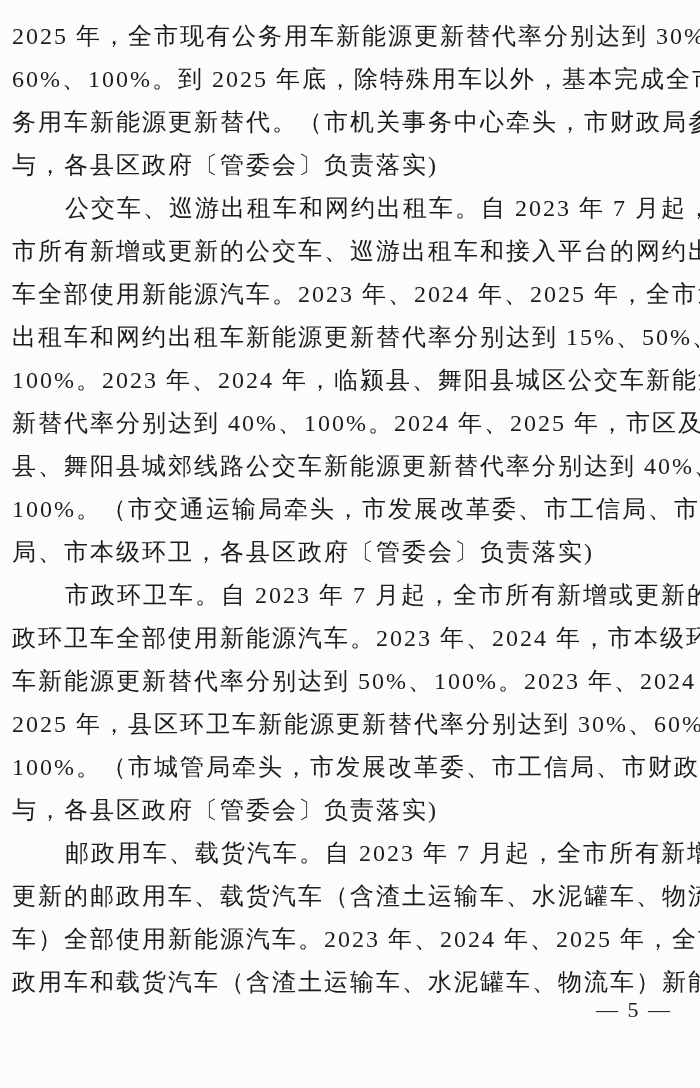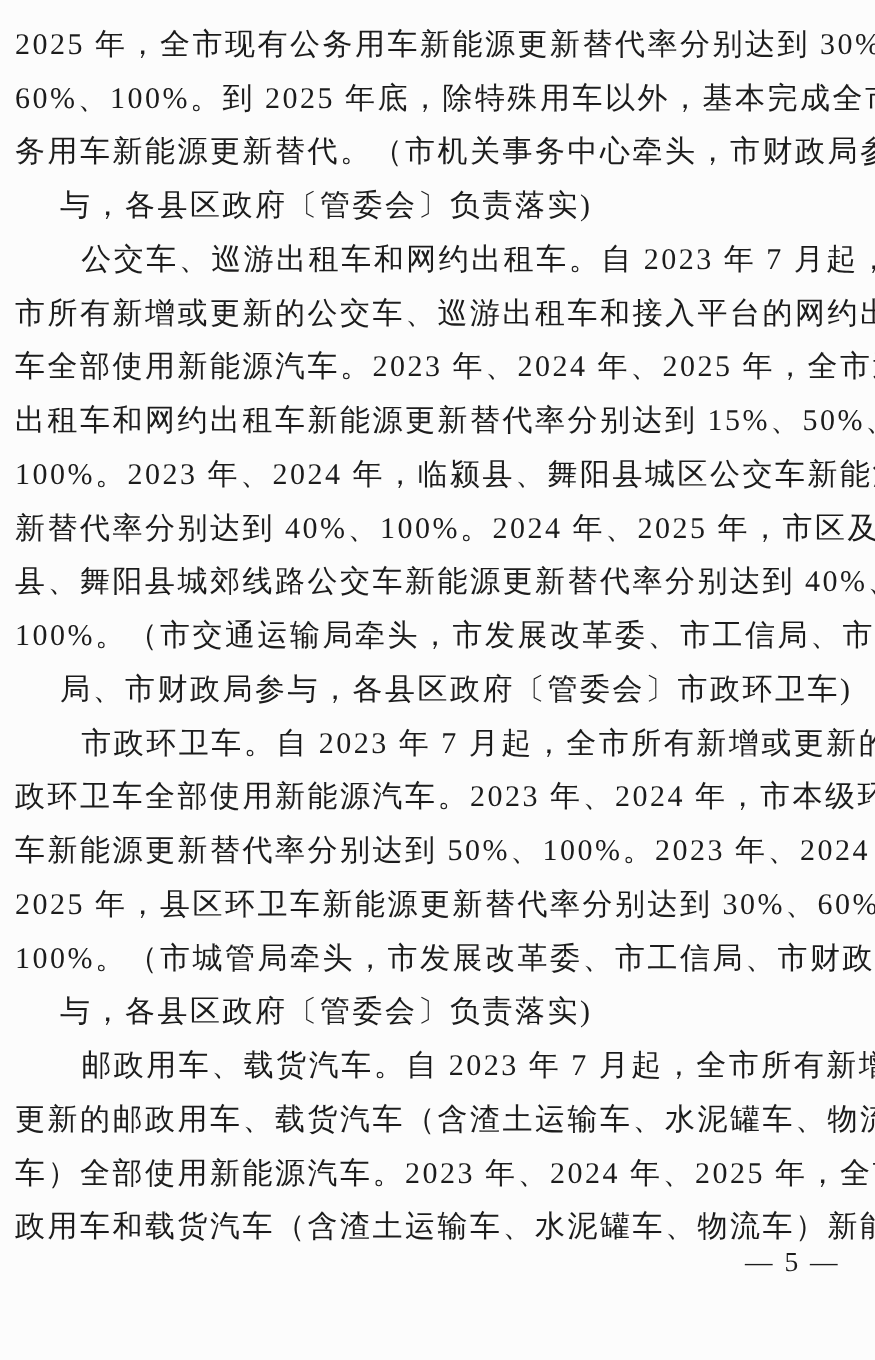--- a/index.html
+++ b/index.html
@@ -31,21 +31,20 @@
     text-align: justify;
     text-align-last: justify;
     text-justify: inter-character;
   }
   .line.indent {
     text-indent: 53px;
   }
   .line.last {
     text-align: left;
     text-align-last: auto;
-    margin-left: 36px;
   }
   .page-number {
     position: absolute;
     top: 998px;
     right: 28px;
     font-size: 22px;
     line-height: 24px;
     letter-spacing: 2px;
     color: #1c1c1c;
   }
@@ -65,21 +64,21 @@
 
     <div class="para">
       <div class="line indent">公交车、巡游出租车和网约出租车。自 2023 年 7 月起，全</div>
       <div class="line">市所有新增或更新的公交车、巡游出租车和接入平台的网约出租</div>
       <div class="line">车全部使用新能源汽车。2023 年、2024 年、2025 年，全市巡游</div>
       <div class="line">出租车和网约出租车新能源更新替代率分别达到 15%、50%、</div>
       <div class="line">100%。2023 年、2024 年，临颍县、舞阳县城区公交车新能源更</div>
       <div class="line">新替代率分别达到 40%、100%。2024 年、2025 年，市区及临颍</div>
       <div class="line">县、舞阳县城郊线路公交车新能源更新替代率分别达到 40%、</div>
       <div class="line">100%。（市交通运输局牵头，市发展改革委、市工信局、市公安</div>
-      <div class="line last">局、市财政局参与，各县区政府〔管委会〕市政环卫车)</div>
+      <div class="line last">局、市本级环卫，各县区政府〔管委会〕负责落实)</div>
     </div>
 
     <div class="para">
       <div class="line indent">市政环卫车。自 2023 年 7 月起，全市所有新增或更新的市</div>
       <div class="line">政环卫车全部使用新能源汽车。2023 年、2024 年，市本级环卫</div>
       <div class="line">车新能源更新替代率分别达到 50%、100%。2023 年、2024 年、</div>
       <div class="line">2025 年，县区环卫车新能源更新替代率分别达到 30%、60%、</div>
       <div class="line">100%。（市城管局牵头，市发展改革委、市工信局、市财政局参</div>
       <div class="line last">与，各县区政府〔管委会〕负责落实)</div>
     </div>

